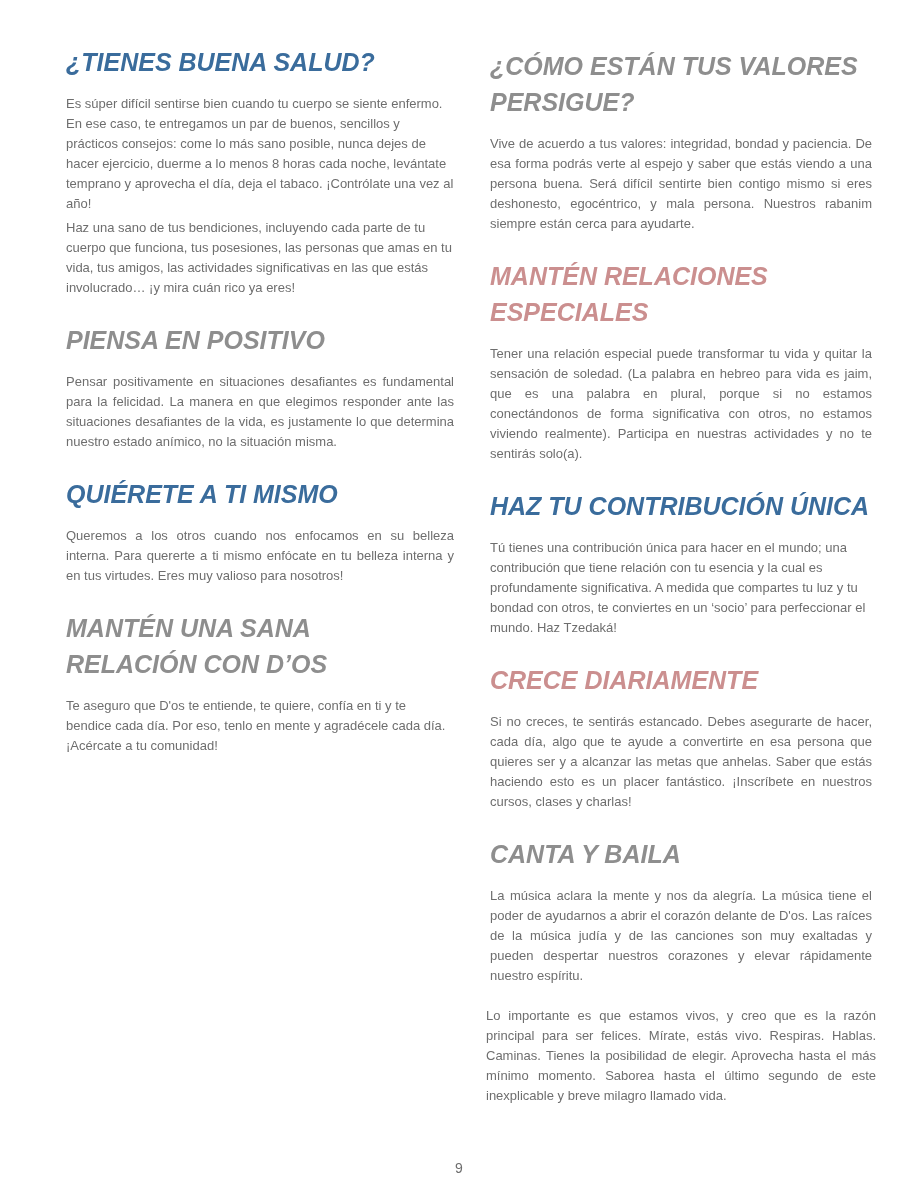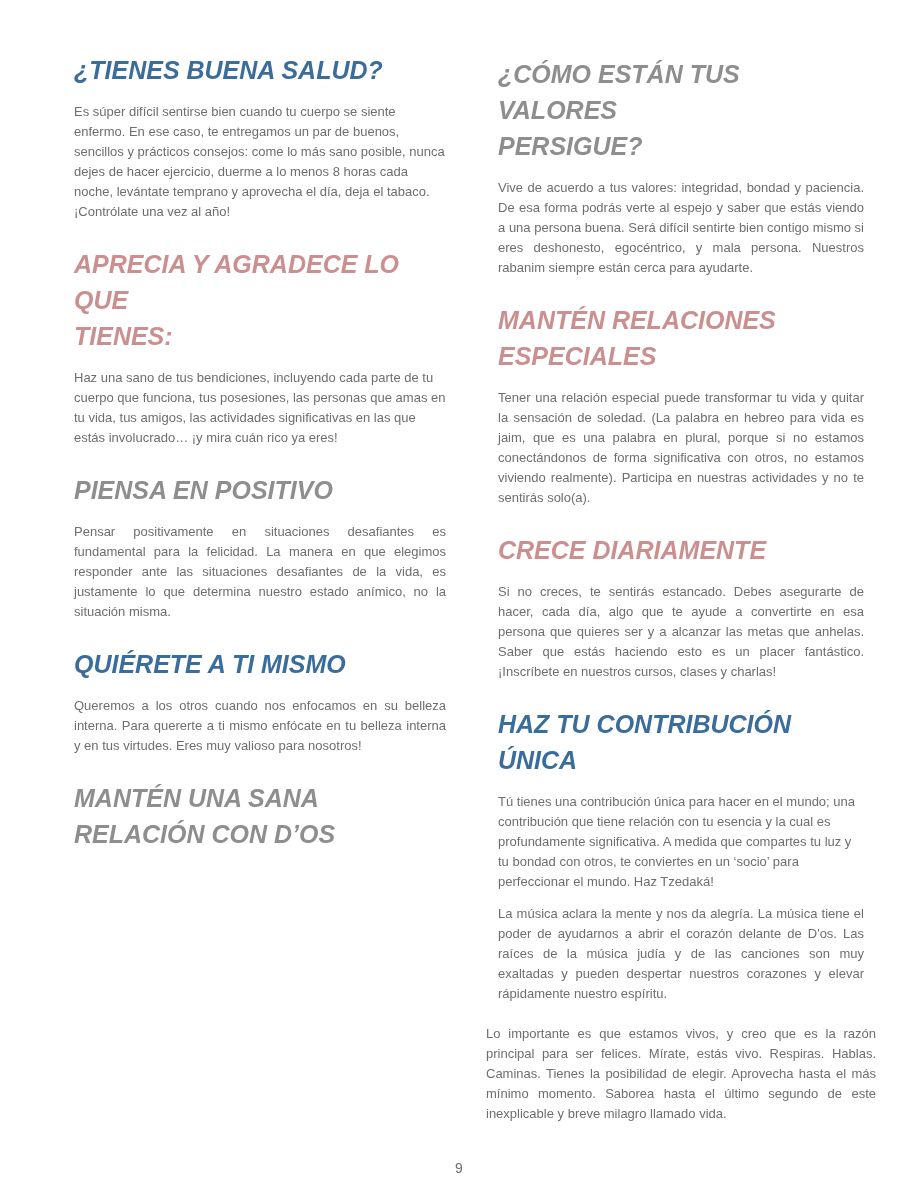--- a/index.html
+++ b/index.html
@@ -18,21 +18,21 @@
     position:relative;
     width:918px;
     height:1188px;
     margin:0 auto;
     background:var(--page-background);
     overflow:hidden;
   }
   .col{position:absolute;top:40px;}
   .col-left{left:62px;width:396px;}
   .col-right{left:486px;width:390px;top:44px;}
-  .sec{margin:12px;}
+  .sec{margin:4px;}
   .hd{
     font-family:"Liberation Sans",sans-serif;
     font-style:italic;
     font-weight:700;
     font-size:25px;
     line-height:36px;
     letter-spacing:0px;
     margin:24px 0 14px 0;
     white-space:pre-line;
   }
@@ -64,68 +64,68 @@
 <div class="page">
 
   <div class="col col-left">
 
     <section class="sec">
       <h2 class="hd blue">¿TIENES BUENA SALUD?</h2>
       <p class="body">Es súper difícil sentirse bien cuando tu cuerpo se siente enfermo.  En ese caso, te entregamos un par de buenos, sencillos y prácticos consejos:  come lo más sano posible, nunca dejes de hacer ejercicio, duerme a lo menos 8 horas cada noche, levántate temprano y aprovecha el día, deja el tabaco.  ¡Contrólate una vez al año!</p>
     </section>
 
     <section class="sec">
-      <h2 class="hd pink">APRECIA Y AGRADECE LO QUE
-TIENES:</h2>
       <p class="body">Haz una sano de tus bendiciones, incluyendo cada parte de tu cuerpo que funciona, tus posesiones, las personas que amas en tu vida, tus amigos, las actividades significativas en las que estás involucrado… ¡y mira cuán rico ya eres!</p>
     </section>
 
     <section class="sec">
       <h2 class="hd gray">PIENSA EN POSITIVO</h2>
       <p class="body just">Pensar positivamente en situaciones desafiantes es fundamental para la felicidad. La manera en que elegimos responder ante las situaciones desafiantes de la vida, es justamente lo que determina nuestro estado anímico, no la situación misma.</p>
     </section>
 
     <section class="sec">
       <h2 class="hd blue">QUIÉRETE A TI MISMO</h2>
       <p class="body just">Queremos a los otros cuando nos enfocamos en su belleza interna. Para quererte a ti mismo enfócate en tu belleza interna y en tus virtudes. Eres muy valioso para nosotros!</p>
     </section>
 
     <section class="sec">
       <h2 class="hd gray">MANTÉN UNA SANA
 RELACIÓN CON D’OS</h2>
+      <p class="body">Te aseguro que D'os te entiende, te quiere, confía en ti y te bendice cada día. Por eso, tenlo en mente y agradécele cada día.  ¡Acércate a tu comunidad!</p>
     </section>
 
 
   </div>
 
   <div class="col col-right">
 
     <section class="sec">
       <h2 class="hd gray">¿CÓMO ESTÁN TUS VALORES
 PERSIGUE?</h2>
       <p class="body just">Vive de acuerdo a tus valores:  integridad, bondad y paciencia. De esa forma podrás verte al espejo y saber que estás viendo a una persona buena. Será difícil sentirte bien contigo mismo si eres deshonesto, egocéntrico, y mala persona. Nuestros rabanim siempre están cerca para ayudarte.</p>
     </section>
 
     <section class="sec">
       <h2 class="hd pink">MANTÉN RELACIONES
 ESPECIALES</h2>
       <p class="body just">Tener una relación especial puede transformar tu vida y quitar la sensación de soledad. (La palabra en hebreo para vida es jaim, que es una palabra en plural, porque si no estamos conectándonos de forma significativa con otros, no estamos viviendo realmente). Participa en nuestras actividades y no te sentirás solo(a).</p>
     </section>
 
     <section class="sec">
+      <h2 class="hd blue">HAZ TU CONTRIBUCIÓN ÚNICA</h2>
+      <p class="body">Tú tienes una contribución única para hacer en el mundo; una contribución que tiene relación con tu esencia y la cual es profundamente significativa. A medida que compartes tu luz y tu bondad con otros, te conviertes en un ‘socio’ para perfeccionar el mundo.  Haz Tzedaká!</p>
+    </section>
+
+    <section class="sec">
       <h2 class="hd pink">CRECE DIARIAMENTE</h2>
       <p class="body just">Si no creces, te sentirás estancado. Debes asegurarte de hacer, cada día, algo que te ayude a convertirte en esa persona que quieres ser y a alcanzar las metas que anhelas. Saber que estás haciendo esto es un placer fantástico.  ¡Inscríbete en nuestros cursos, clases y charlas!</p>
     </section>
 
     <section class="sec">
-      <h2 class="hd blue">HAZ TU CONTRIBUCIÓN ÚNICA</h2>
-      <p class="body">Tú tienes una contribución única para hacer en el mundo; una contribución que tiene relación con tu esencia y la cual es profundamente significativa. A medida que compartes tu luz y tu bondad con otros, te conviertes en un ‘socio’ para perfeccionar el mundo.  Haz Tzedaká!</p>
-    </section>
-
-    <section class="sec">
+      <h2 class="hd gray">CANTA Y BAILA</h2>
       <p class="body just">La música aclara la mente y nos da alegría. La música tiene el poder de ayudarnos a abrir el corazón delante de D'os.  Las raíces de la música judía y de las canciones son muy exaltadas y pueden despertar nuestros corazones y elevar rápidamente nuestro espíritu.</p>
     </section>
 
     <p class="body just closing">Lo importante es que estamos vivos, y creo que es la razón principal para ser felices. Mírate, estás vivo. Respiras. Hablas. Caminas. Tienes la posibilidad de elegir. Aprovecha hasta el más mínimo momento.  Saborea hasta el último segundo de este inexplicable y breve milagro llamado vida.</p>
 
   </div>
 
   <div class="page-number">9</div>
 
 </div>

